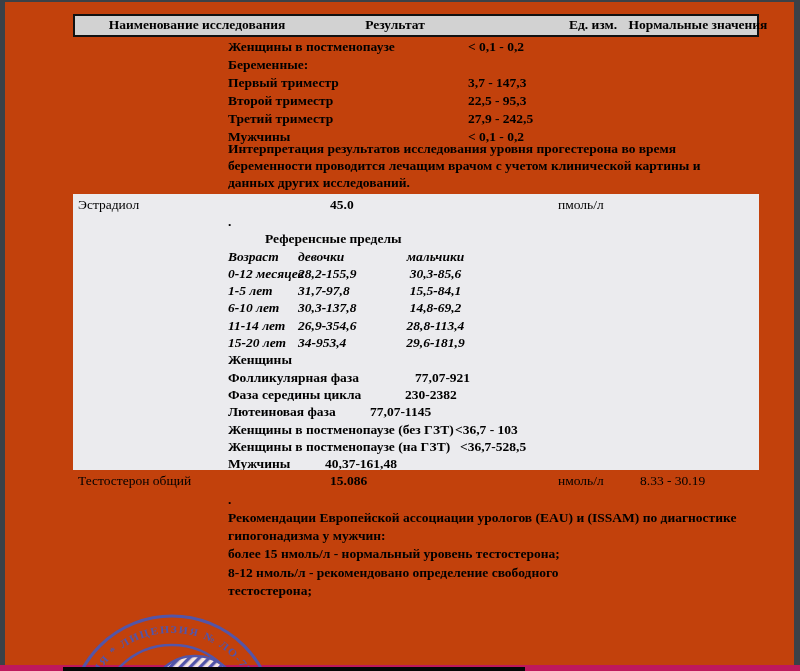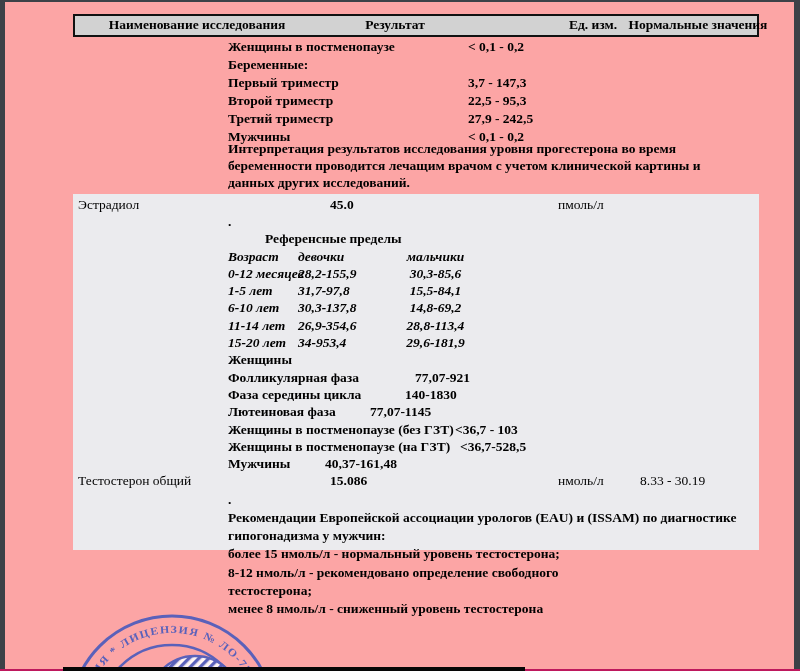--- a/index.html
+++ b/index.html
@@ -5,22 +5,22 @@
   * { margin:0; padding:0; box-sizing:border-box; }
   html,body { width:800px; height:671px; }
   body {
     position:relative;
     background:#ffffff;
     font-family:"Liberation Serif","DejaVu Serif",serif;
     color:#000;
     font-size:13.5px;
     overflow:hidden;
   }
-  .page { position:absolute; inset:0; background:#fca5a5;
-          border-top:2px solid #3c4147; border-bottom:2px solid #be185d; }
+  .page { position:absolute; inset:0; background:#c2410c;
+          border-top:2px solid #3c4147; border-bottom:6px solid #be185d; }
   .edge { position:absolute; top:0; bottom:0; background:#3c4147; z-index:30; }
   .edge-left  { left:0; width:5px; }
   .edge-right { left:794px; width:6px; }
 
   
   .header-box {
     position:absolute; left:73px; top:12px; width:686px; height:23px;
     background:#d2d2d2; border:2px solid #111; z-index:2;
     font-weight:bold;
   }
@@ -35,21 +35,21 @@
   
   .prog-rows { position:absolute; left:228px; top:37px; font-weight:bold; }
   .pv-row { position:relative; height:18px; white-space:nowrap; }
   .pv-row .val { position:absolute; left:240px; top:0; }
 
   .prog-note { position:absolute; left:228px; top:139px; font-weight:bold; }
   .prog-note .line { height:17px; white-space:nowrap; }
 
   
   .band {
-    position:absolute; left:73px; top:192px; width:686px; height:356px;
+    position:absolute; left:73px; top:192px; width:686px; height:276px;
     background:#ebebee; overflow:hidden;
   }
 
   
   .test-row { position:absolute; left:73px; width:686px; height:18px; }
   .test-row span { position:absolute; top:0; white-space:nowrap; }
   .t-name   { left:5px; }
   .t-result { left:257px; width:120px; font-weight:bold; }
   .t-unit   { left:485px; }
   .t-normal { left:567px; }
@@ -198,21 +198,21 @@
             
           </div>
 
           <div class="line w-row">
             <span class="lbl">Фолликулярная фаза</span>
             <span class="val">77,07-921</span>
           </div>
 
           <div class="line w-row">
             <span class="lbl">Фаза середины цикла</span>
-            <span class="val">140-1830</span>
+            <span class="val">230-2382</span>
           </div>
 
           <div class="line w-row">
             <span class="lbl">Лютеиновая фаза</span>
             <span class="val">77,07-1145</span>
           </div>
 
           <div class="line w-row">
             <span class="lbl">Женщины в постменопаузе (без ГЗТ)</span>
             <span class="val">&lt;36,7 - 103</span>
@@ -245,21 +245,20 @@
       <div class="line">Рекомендации Европейской ассоциации урологов (EAU) и (ISSAM) по диагностике</div>
 
       <div class="line">гипогонадизма у мужчин:</div>
 
       <div class="line">более 15 нмоль/л - нормальный уровень тестостерона;</div>
 
       <div class="line">8-12 нмоль/л - рекомендовано определение свободного</div>
 
       <div class="line">тестостерона;</div>
 
-      <div class="line">менее 8 нмоль/л - сниженный уровень тестостерона</div>
     </div>
 
   <svg class="stamp" width="240" height="71" viewBox="0 0 240 71">
     <defs>
       <pattern id="hatch" width="7" height="7" patternUnits="userSpaceOnUse" patternTransform="rotate(45)">
         <rect width="7" height="7" fill="#ffffff"></rect>
         <line x1="1.5" y1="0" x2="1.5" y2="7" stroke="#4458be" stroke-width="3.6"></line>
       </pattern>
     </defs>
     <g>

